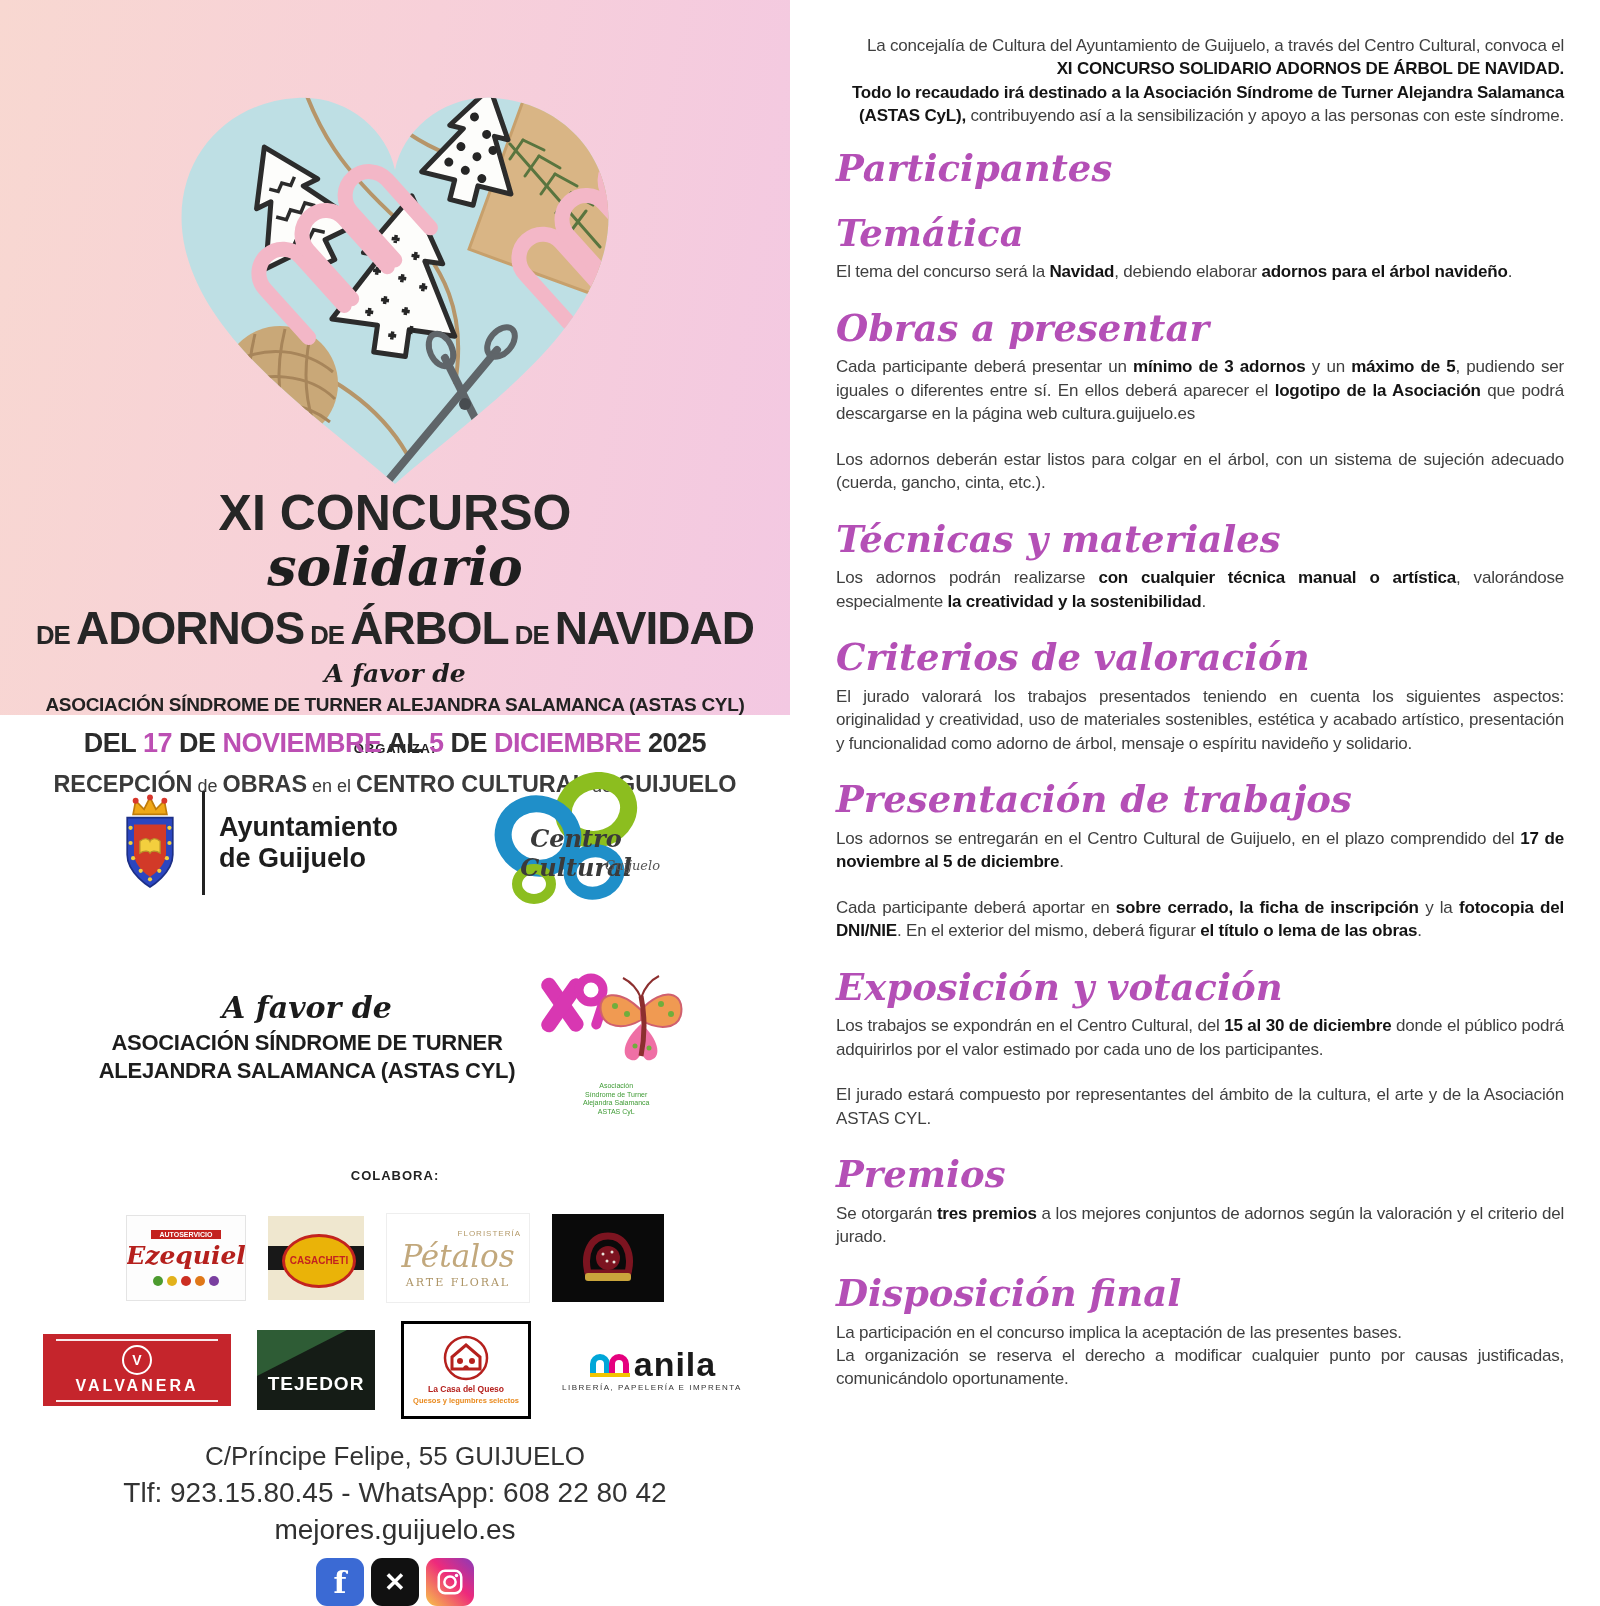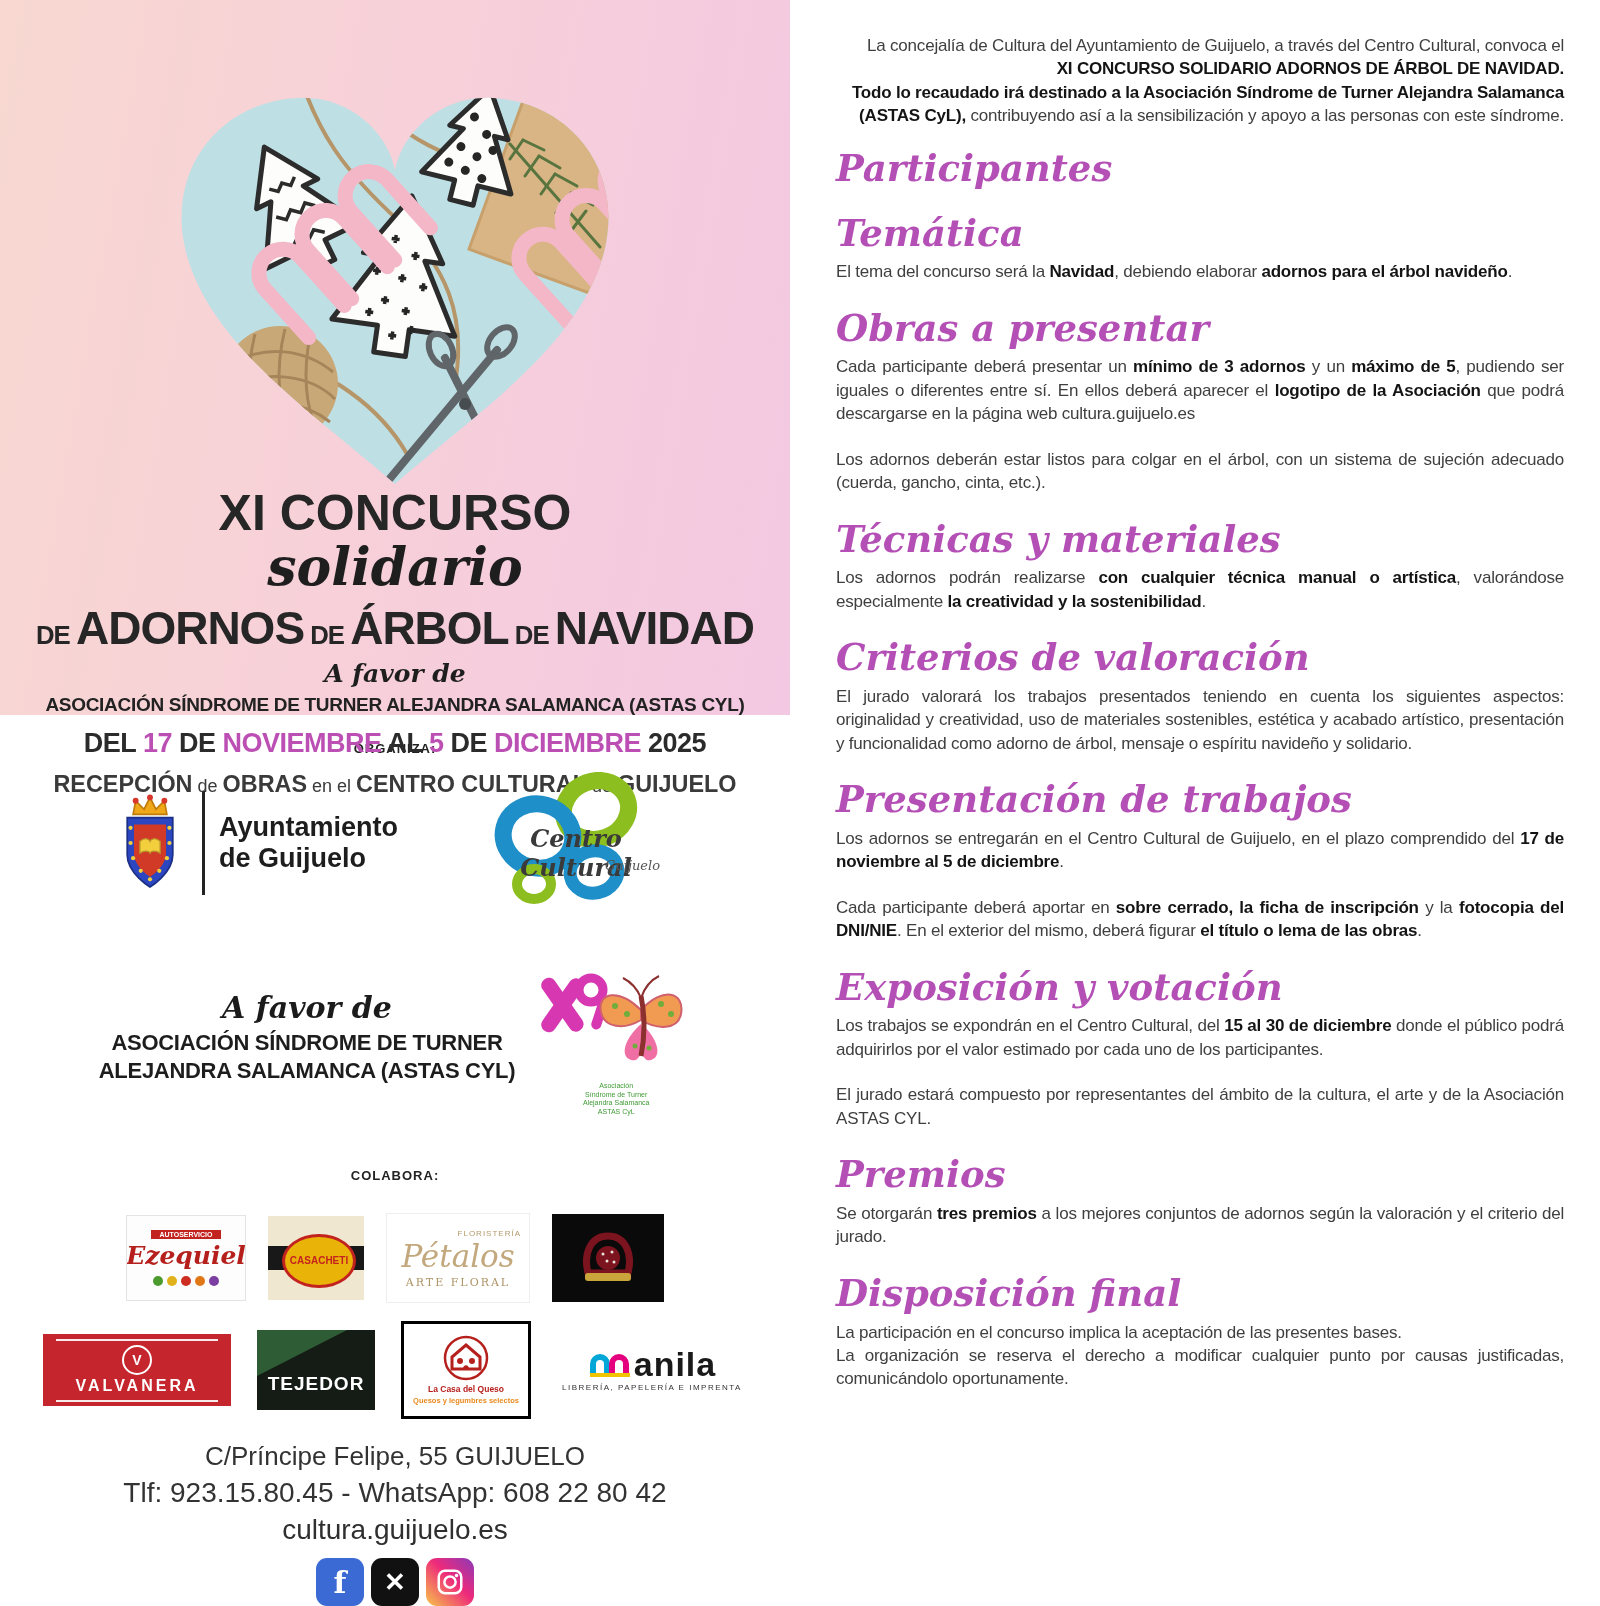--- a/index.html
+++ b/index.html
@@ -353,21 +353,21 @@
             </svg>
             <span class="man-name">anila</span>
           </div>
           <div class="man-sub">LIBRERÍA, PAPELERÍA E IMPRENTA</div>
         </div>
       </div>
 
       <div class="contact">
         <div class="addr">C/Príncipe Felipe, 55 GUIJUELO</div>
         <div class="phone">Tlf: 923.15.80.45 - WhatsApp: 608 22 80 42</div>
-        <div class="site">cultura.guijuelo.es</div>
+        <div class="site">mejores.guijuelo.es</div>
       </div>
 
       <div class="social">
         <div class="soc soc-fb">f</div>
         <div class="soc soc-x">✕</div>
         <div class="soc soc-ig">
           <svg viewBox="0 0 24 24" width="30" height="30">
             <rect x="3" y="3" width="18" height="18" rx="5" fill="none" stroke="#fff" stroke-width="2"></rect>
             <circle cx="12" cy="12" r="4.5" fill="none" stroke="#fff" stroke-width="2"></circle>
             <circle cx="17.2" cy="6.8" r="1.4" fill="#fff"></circle>

